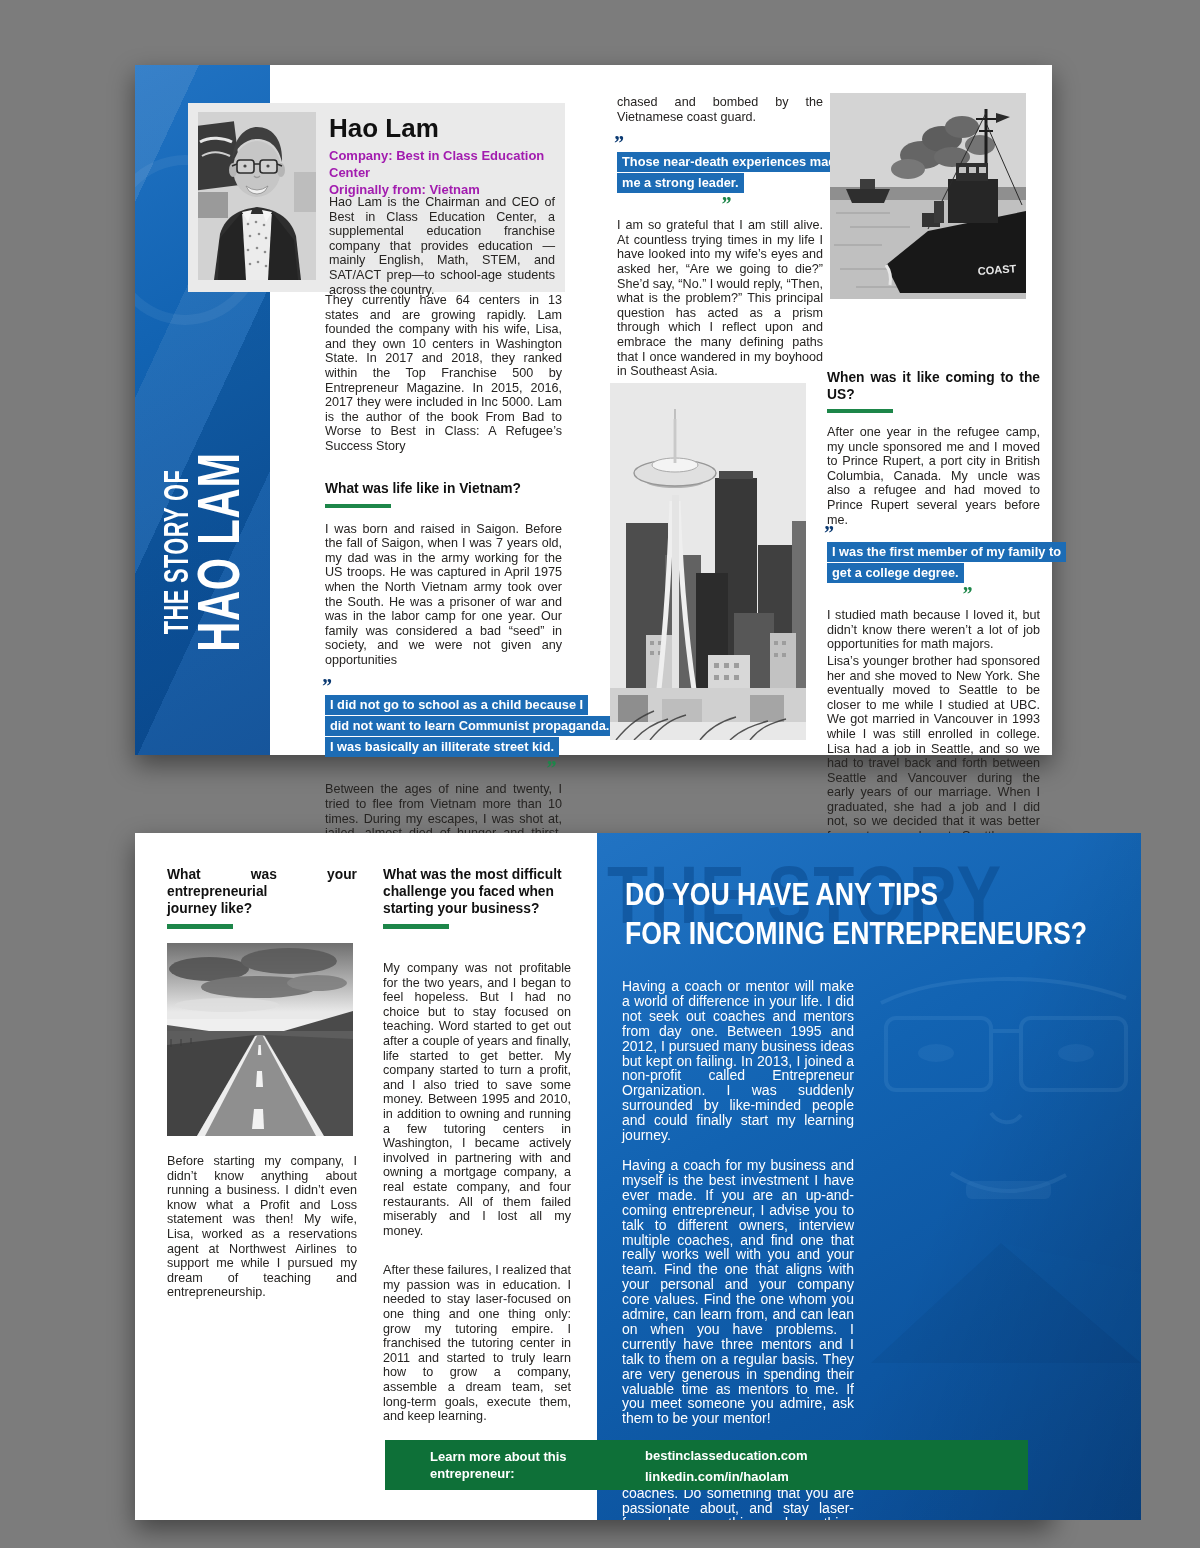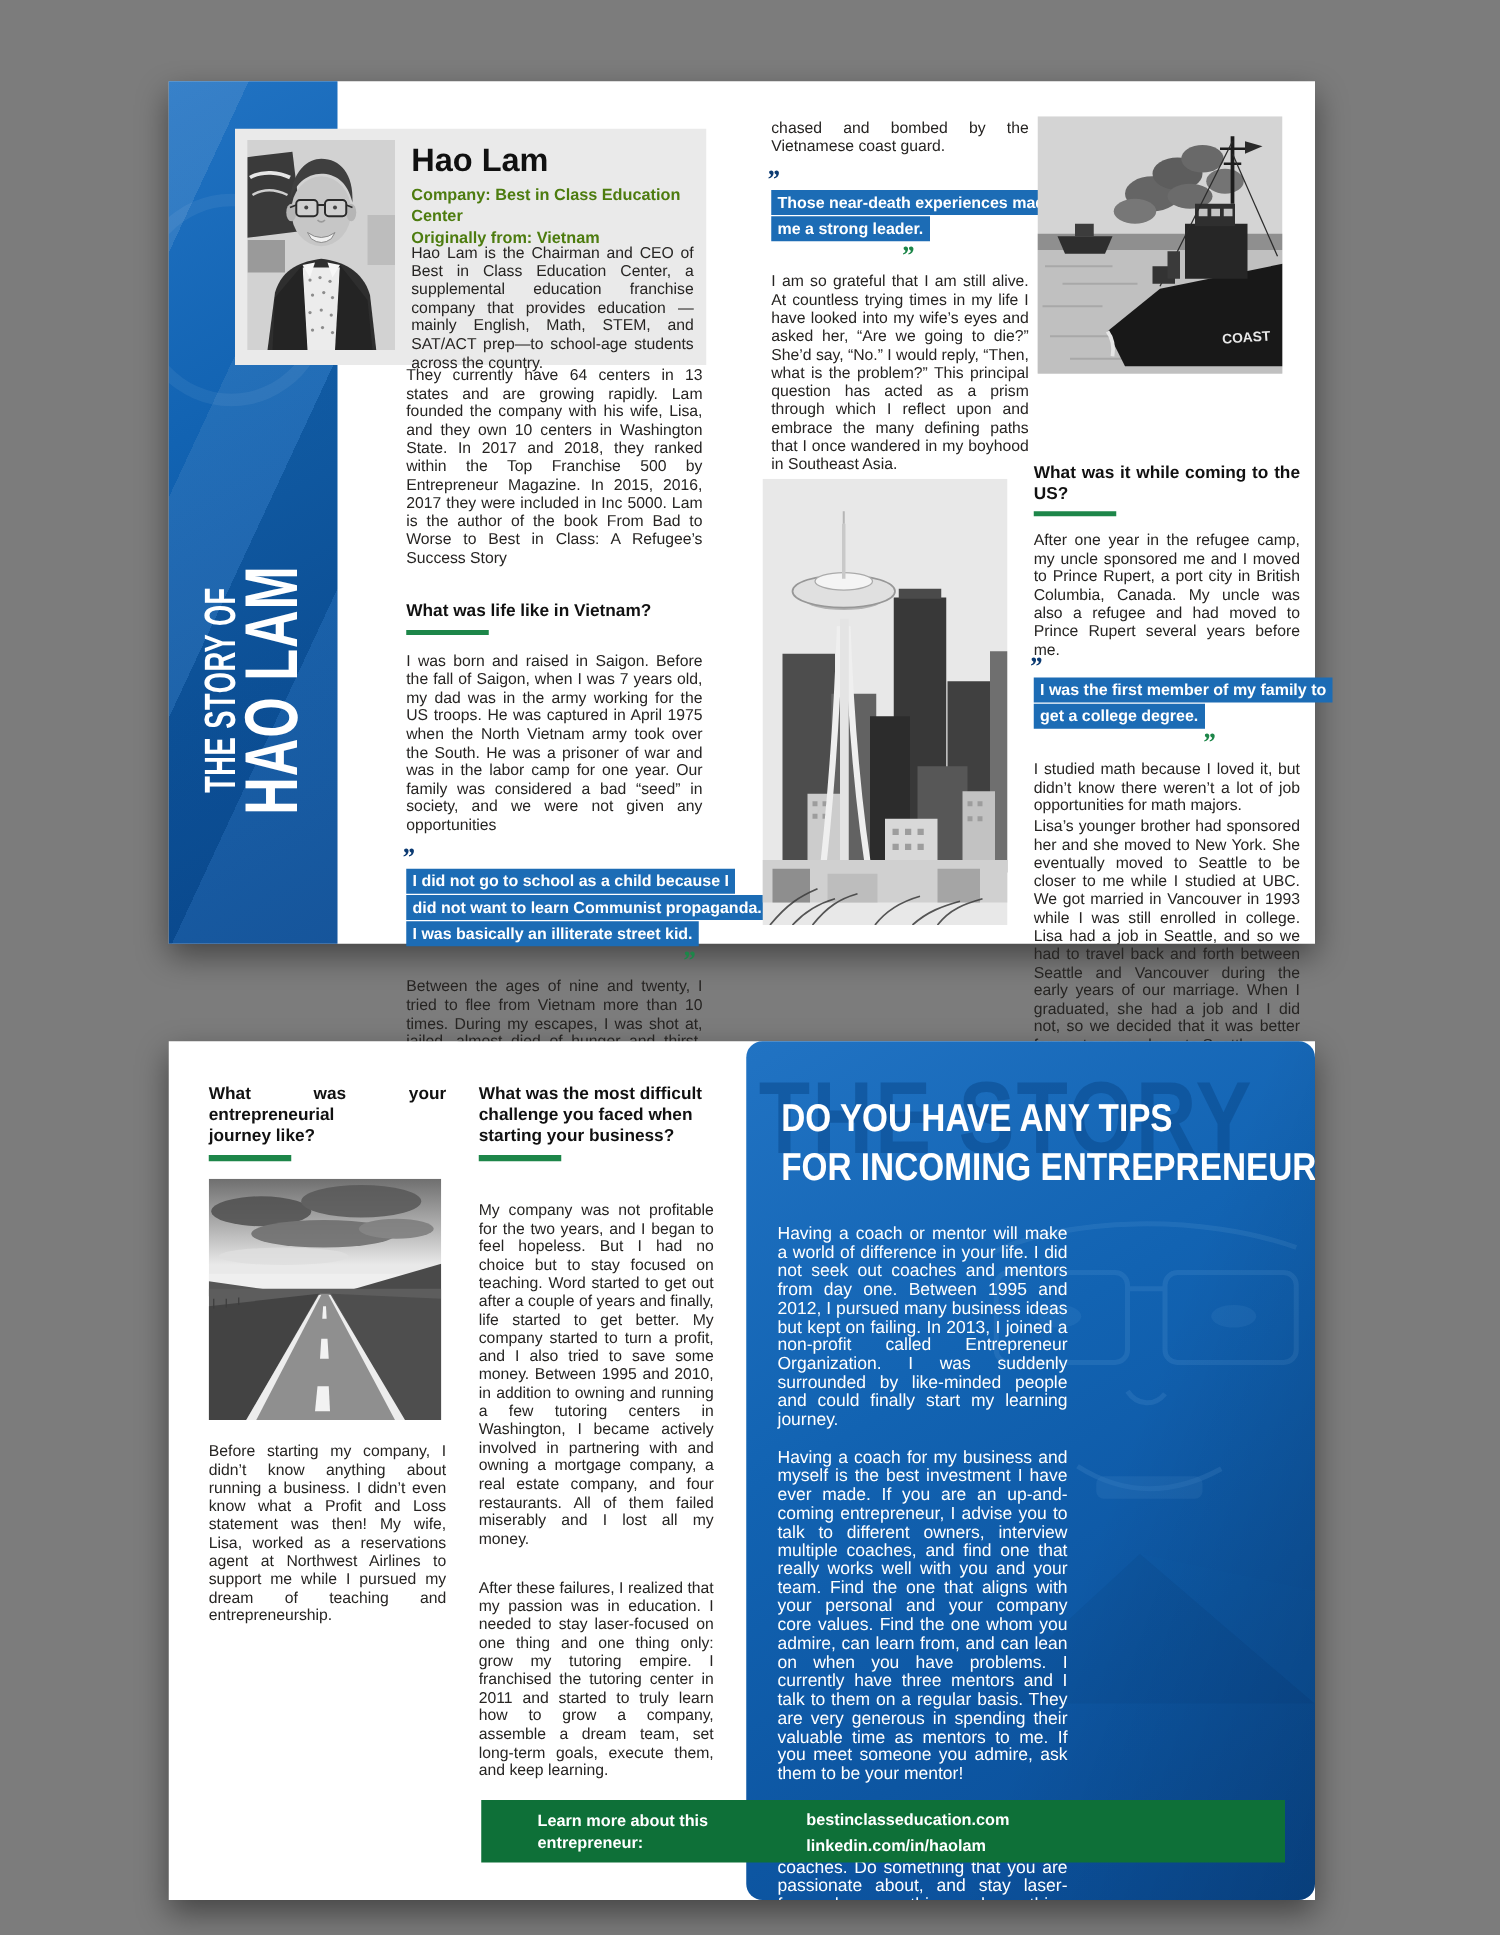--- a/index.html
+++ b/index.html
@@ -14,21 +14,21 @@
   .sidebar{position:absolute;left:0;top:0;width:135px;height:690px;overflow:hidden;}
   .sidebar:before{content:"";position:absolute;inset:0;
     background:linear-gradient(115deg,rgba(255,255,255,.10) 0 14%,rgba(255,255,255,0) 14% 34%,rgba(255,255,255,.07) 34% 52%,rgba(0,0,0,.08) 52% 71%,rgba(255,255,255,.05) 71% 100%);}
   .sidebar:after{content:"";position:absolute;left:-30px;top:90px;width:140px;height:150px;border-radius:50%;
     border:10px solid rgba(255,255,255,.06);}
   .sidebar-rot{position:absolute;left:50%;top:487px;transform:translate(-50%,-50%) rotate(-90deg);
     text-align:center;color:#fff;font-weight:bold;white-space:nowrap;}
   .sb-l1{font-size:28px;line-height:30px;letter-spacing:.5px;transform:scaleX(.78) scaleY(1.25);}
   .sb-l2{font-size:52px;line-height:52px;letter-spacing:1px;transform:scaleX(.80) scaleY(1.15);}
 
-  .panel{position:absolute;left:462px;top:0;width:455px;height:687px;overflow:hidden;border-radius:13px;}
+  .panel{position:absolute;left:462px;top:0;width:544px;height:687px;overflow:hidden;}
   .panel .shade{position:absolute;inset:0;background:linear-gradient(110deg,rgba(255,255,255,0) 60%,rgba(0,0,0,.18) 100%);}
   .wmark{position:absolute;left:10px;top:22px;font-weight:bold;font-size:82px;line-height:80px;white-space:nowrap;
     color:#0a4a8e;opacity:.55;transform:scaleX(.82);transform-origin:left top;letter-spacing:2px;}
   .headline{position:absolute;left:28px;top:42px;color:#fff;font-weight:bold;font-size:31px;line-height:39px;
     transform:scaleX(.86);transform-origin:left top;letter-spacing:0;white-space:nowrap;}
   .panel-body{position:absolute;left:25px;top:146px;width:232px;color:#fff;font-size:14px;line-height:14.9px;text-align:justify;}
   .panel-body p{margin:0 0 15px;}
   .facewm{position:absolute;right:0;top:110px;opacity:.32;}
 
   
@@ -41,21 +41,21 @@
   .qmark{display:block;font-size:21px;line-height:12px;font-weight:bold;font-style:italic;font-family:"Liberation Serif",serif;}
   .qopen{color:#0b3a72;margin:0 0 3px -4px;}
   .qclose{color:#1d8649;text-align:right;margin-top:5px;}
   .qline{display:table;background:#1c6cb5;color:#fff;font-weight:bold;font-size:12.8px;line-height:15px;
     padding:2px 5px 3px;margin:0 0 1px;white-space:nowrap;}
 
   
   .profile-box{position:absolute;left:53px;top:38px;width:377px;height:189px;background:#eaeaea;}
   .profile-photo{position:absolute;left:10px;top:9px;width:118px;height:168px;background:#cfcfcf;}
   .profile-name{position:absolute;left:141px;top:10px;font-size:26px;font-weight:bold;color:#111;}
-  .profile-meta{position:absolute;left:141px;top:44px;font-size:13px;line-height:17px;font-weight:bold;color:#4d7c0f;}
+  .profile-meta{position:absolute;left:141px;top:44px;font-size:13px;line-height:17px;font-weight:bold;color:#a21caf;}
   .profile-bio{position:absolute;left:141px;top:92px;width:226px;}
 
   .p1-mid{position:absolute;left:190px;top:228px;width:237px;}
   .p1-colA{position:absolute;left:482px;top:30px;width:206px;}
   .p1-wide{position:absolute;left:482px;top:245px;width:414px;}
   .boat-wrap{position:absolute;left:695px;top:28px;width:196px;height:206px;}
   .seattle-wrap{position:absolute;left:475px;top:318px;width:196px;height:357px;}
   .p1-colB{position:absolute;left:692px;top:304px;width:213px;}
   .tight p{margin:0 0 2px;}
 
@@ -250,21 +250,21 @@
             <path d="M40,357 C52,342 62,336 76,332"></path>
           <path d="M90,357 C100,344 112,338 126,334"></path>
             <path d="M140,357 C150,344 162,340 176,336"></path>
           <path d="M24,357 C34,346 44,340 58,336"></path>
             <path d="M120,357 C132,346 144,342 158,338"></path>
         </g>
       </svg>
     </div>
 
     <div class="p1-colB body-txt tight">
-      <h3 class="q">What was it while coming to the US?</h3>
+      <h3 class="q">When was it like coming to the US?</h3>
       <div class="grn-rule" style="margin:6px 0 12px"></div>
       <p style="margin-bottom:0">After one year in the refugee camp, my uncle sponsored me and I moved to Prince Rupert, a port city in British Columbia, Canada. My uncle was also a refugee and had moved to Prince Rupert several years before me.</p>
       <div class="quote" style="margin-top:0">
         <span class="qmark qopen">”</span>
         <span class="qline">I was the first member of my family to</span>
         <span class="qline">get a college degree.</span>
         <span class="qmark qclose" style="margin-right:68px">”</span>
       </div>
       <p>I studied math because I loved it, but didn’t know there weren’t a lot of job opportunities for math majors.</p>
       <p>Lisa’s younger brother had sponsored her and she moved to New York. She eventually moved to Seattle to be closer to me while I studied at UBC. We got married in Vancouver in 1993 while I was still enrolled in college. Lisa had a job in Seattle, and so we had to travel back and forth between Seattle and Vancouver during the early years of our marriage. When I graduated, she had a job and I did not, so we decided that it was better for me to move down to Seattle.</p>

